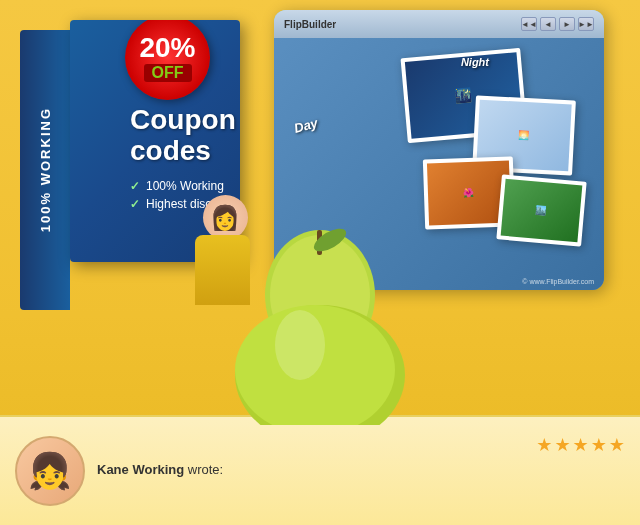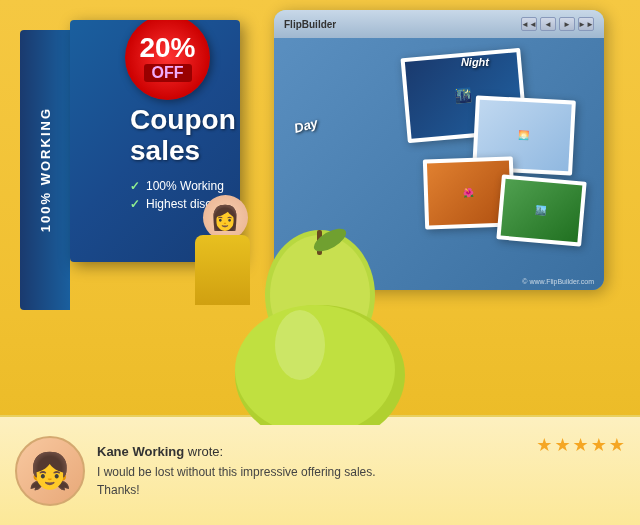--- a/index.html
+++ b/index.html
@@ -89,21 +89,21 @@
     }
 
     .badge-percent {
       color: white;
       font-size: 28px;
       font-weight: 900;
       line-height: 1;
     }
 
     .badge-off {
-      color: #f0abfc;
+      color: #84cc16;
       font-size: 16px;
       font-weight: bold;
       background: #990000;
       padding: 0 8px;
       border-radius: 3px;
       margin-top: 2px;
     }
 
     
     .box-content {
@@ -403,21 +403,21 @@
       <div class="discount-badge">
         <div class="badge-circle">
           <span class="badge-percent">20%</span>
           <span class="badge-off">OFF</span>
         </div>
       </div>
 
       <div class="box-content">
         <div class="coupon-title">
           <span>Coupon</span><br>
-          <span>sales</span>
+          <span>codes</span>
         </div>
         <ul class="coupon-features">
           <li>100% Working</li>
           <li>Highest discount</li>
         </ul>
       </div>
     </div>
   </div>
 
   <div class="screenshot-area">
@@ -478,24 +478,20 @@
 
   <div class="review-section">
     <div class="reviewer-avatar">
       <span class="avatar-face">👧</span>
     </div>
     <div class="review-content">
       <div class="reviewer-name">
         <strong>Kane Working</strong>
         <span>wrote:</span>
       </div>
-      <div class="review-text">
-        <span>I would be lost without this impressive offering sales.</span><br>
-        <span>Thanks!</span>
-      </div>
     </div>
     <div class="star-rating">
       <span class="star">★</span>
       <span class="star">★</span>
       <span class="star">★</span>
       <span class="star">★</span>
       <span class="star">★</span>
     </div>
   </div>
 

